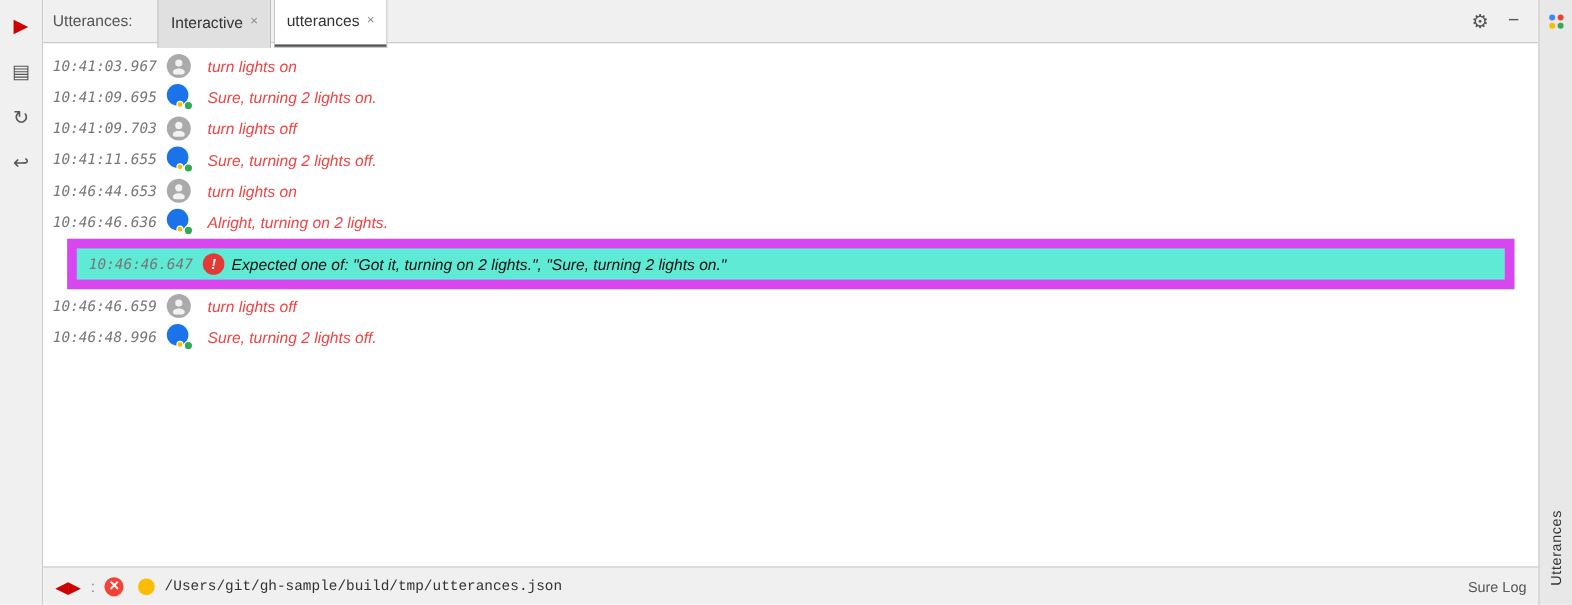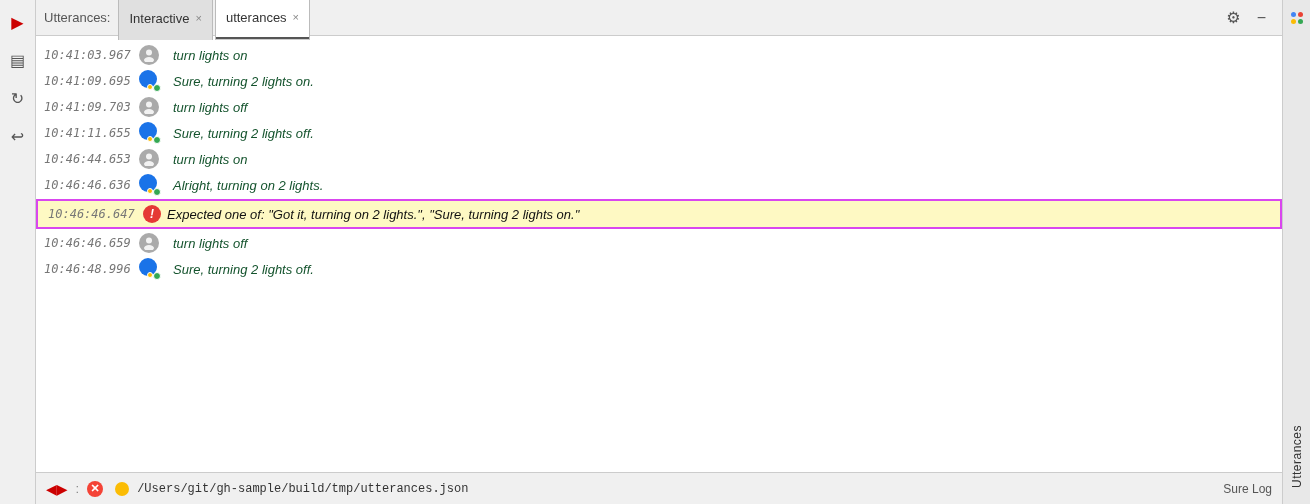--- a/index.html
+++ b/index.html
@@ -52,21 +52,21 @@
       align-items: center;
       background: #f0f0f0;
       border-bottom: 1px solid #ccc;
       height: 36px;
       padding-left: 8px;
       flex-shrink: 0;
     }
     .tab-label-prefix {
       font-size: 13px;
       color: #555;
-      margin-right: 8px;
+      margin-right: 21px;
       font-weight: 500;
     }
     .tab {
       display: flex;
       align-items: center;
       padding: 0 10px;
       height: 44px;
       background: #e0e0e0;
       border: 1px solid #bbb;
       border-bottom: none;
@@ -118,23 +118,23 @@
     .utterance-row {
       display: flex;
       align-items: center;
       padding: 3px 12px 3px 8px;
       min-height: 26px;
       font-size: 13px;
       color: #111;
       font-style: italic;
     }
     .utterance-row.error-row {
-      border: 2px solid #d946ef;
-      background: #fef9c3;
-      margin: 1px 0;
+      border: 8px solid #d946ef;
+      background: #5eead4;
+      margin: 1px 20px;
       padding: 4px 10px;
     }
     .timestamp {
       color: #777;
       font-size: 12px;
       min-width: 95px;
       flex-shrink: 0;
       font-family: "SF Mono", "Menlo", monospace;
     }
     .avatar-container {
@@ -200,21 +200,21 @@
       display: flex;
       align-items: center;
       justify-content: center;
       font-size: 12px;
       font-weight: bold;
       flex-shrink: 0;
       margin-right: 6px;
     }
     .utterance-text {
       flex: 1;
-      color: #14532d;
+      color: #ef4444;
     }
     .error-text {
       color: #111;
     }
 
     
     .bottom-bar {
       display: flex;
       align-items: center;
       height: 32px;

